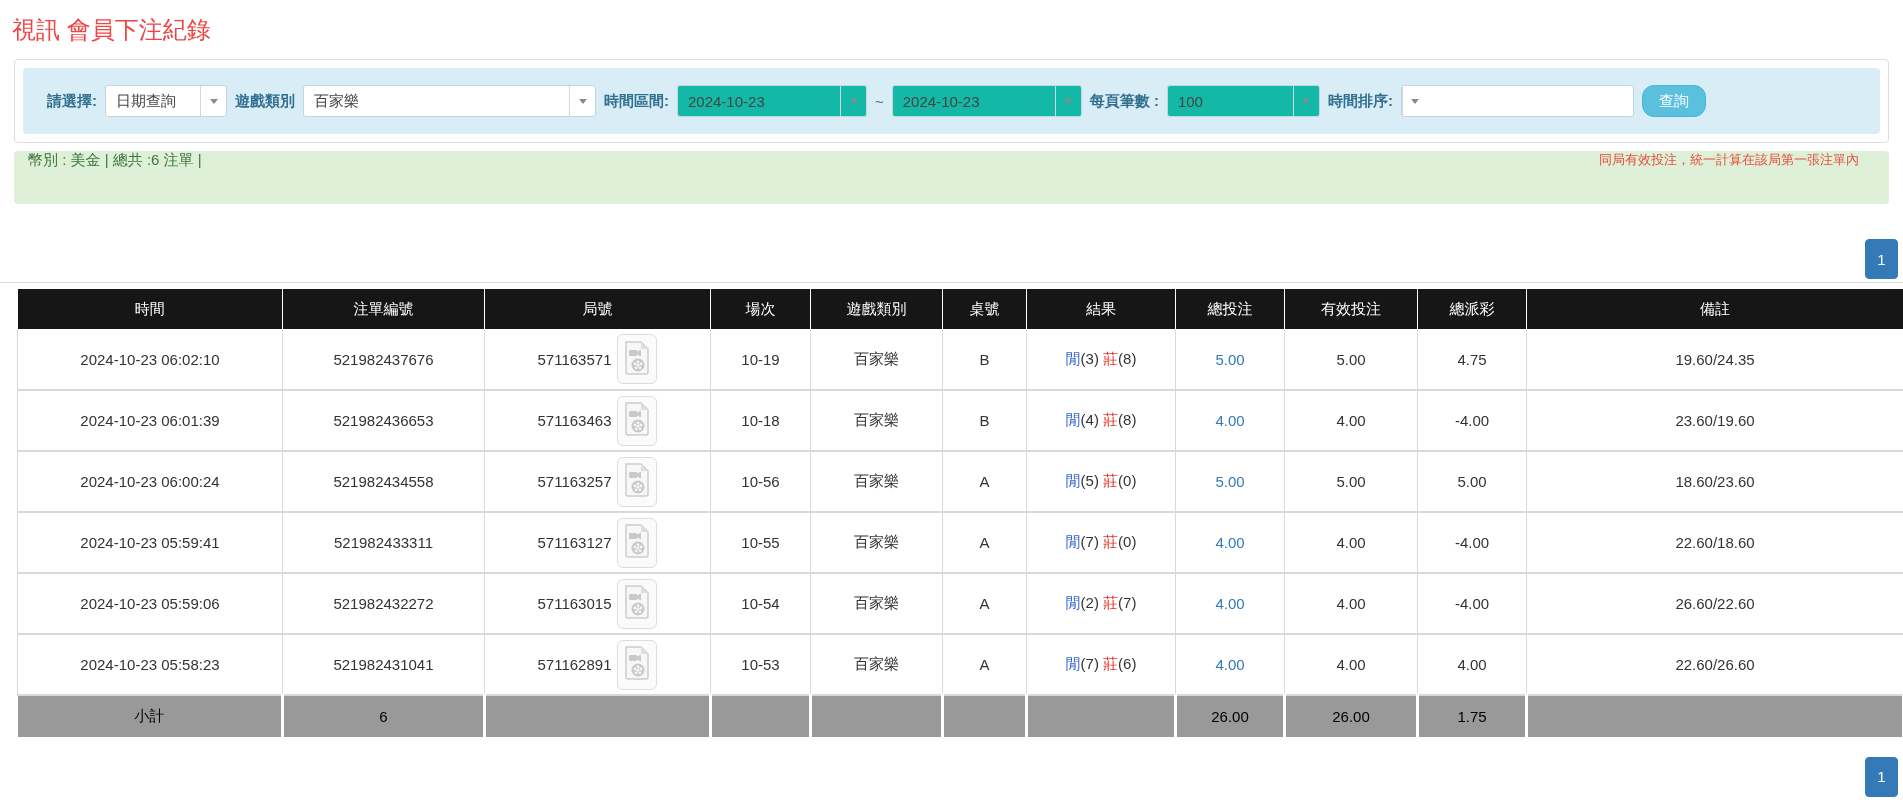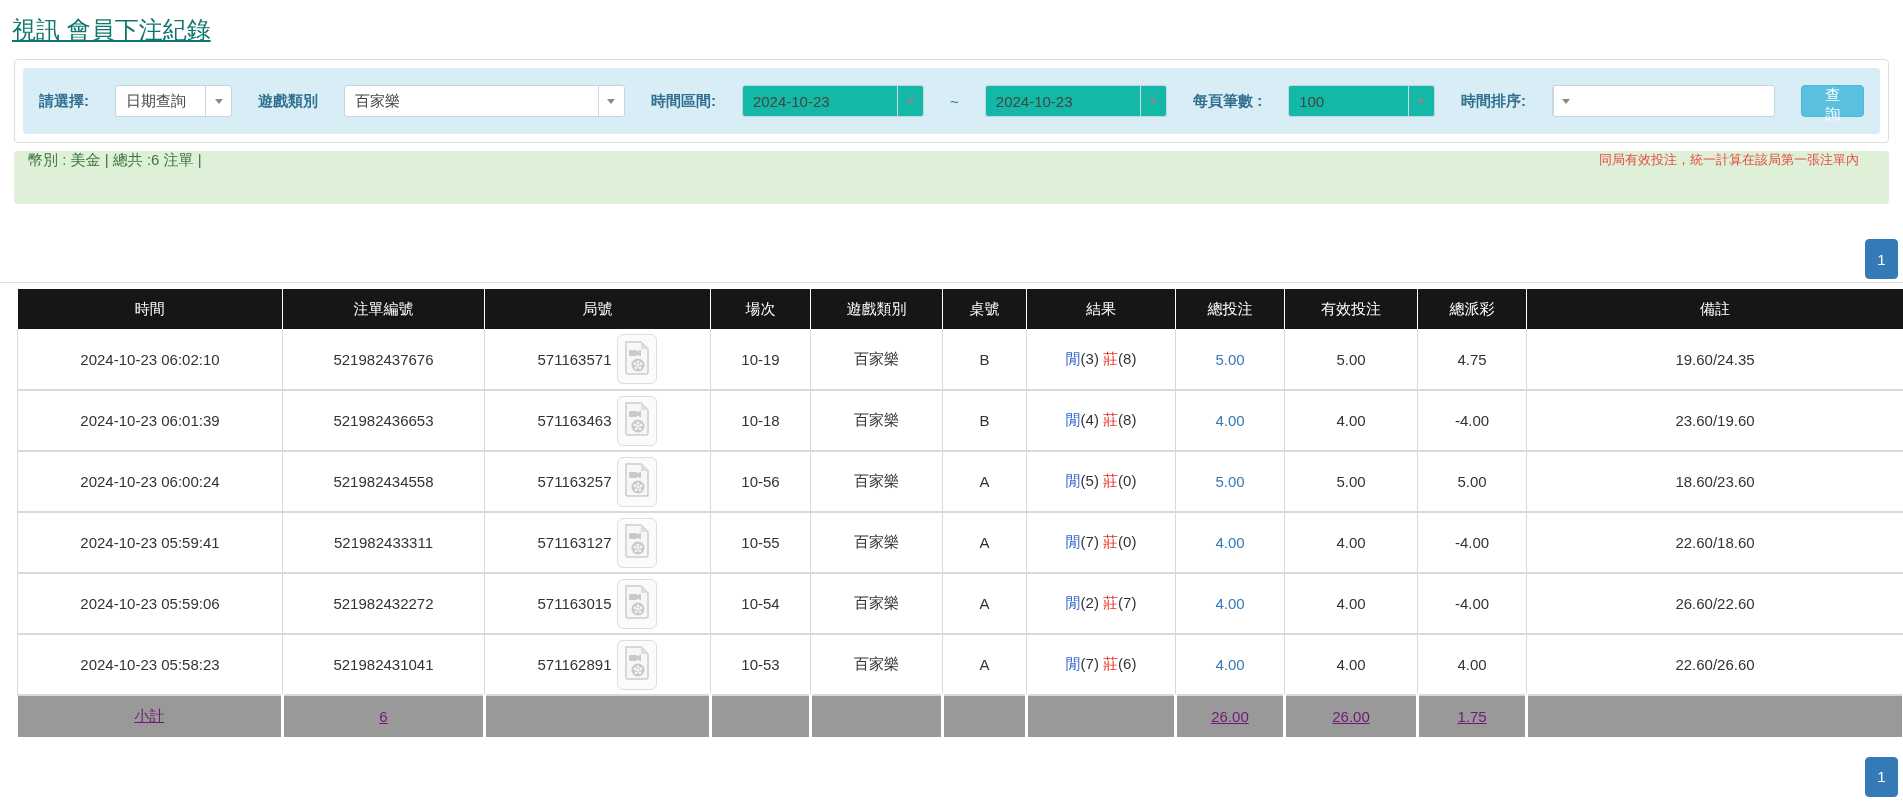--- a/index.html
+++ b/index.html
@@ -1,34 +1,34 @@
 <!DOCTYPE html>
 <html><head>
 <meta charset="utf-8">
 <style>
   * { box-sizing: border-box; }
   html,body { margin:0; padding:0; }
   body {
     width:1903px; height:802px; overflow:hidden; background:#fff;
     font-family:"Liberation Sans","DejaVu Sans",sans-serif; color:#333;
   }
-  .page-title { margin:14px 0 0 12px; font-size:24px; font-weight:400; color:#0f766e;text-decoration:underline; }
+  .page-title { margin:14px 0 0 12px; font-size:24px; font-weight:400; color:#ef4444; }
 
   
   .filter-panel { margin:13px 14px 0 14px; background:#fff; border:1px solid #ddd; border-radius:4px; padding:8px; }
-  .filter-bar { background:#d9edf7; border-radius:4px; display:flex; align-items:center; gap:26px; padding:17px 16px; }
+  .filter-bar { background:#d9edf7; border-radius:4px; display:flex; align-items:center; gap:8px; padding:17px 24px; }
   .flabel { color:#31708f; font-weight:bold; font-size:15px; white-space:nowrap; }
   .sel { background:#fff; border:1px solid #c2d6e0; border-radius:3px; height:32px; display:flex; align-items:stretch; cursor:pointer; }
   .sel.tint { background:#14b8a6; }
   .sel-text { padding:0 10px; font-size:15px; color:#444; flex:1; display:flex; align-items:center; white-space:nowrap; overflow:hidden; }
   .sel-caret { width:26px; border-left:1px solid #ccd9e0; display:flex; align-items:center; justify-content:center; }
   .caret-tri { width:0; height:0; border-left:4px solid transparent; border-right:4px solid transparent; border-top:5px solid #8a8a8a; }
   .w1{width:122px}.w2{width:293px}.w3{width:190px}.w4{width:190px}.w5{width:153px}.w6{width:233px}
   .tilde { font-size:15px; color:#31708f; }
-  .search-btn { background:#5bc0de; color:#fff; border:1px solid #46b8da; border-radius:4px; height:32px; padding:0 16px; font-size:15px; cursor:pointer; }
+  .search-btn { background:#5bc0de; color:#fff; border:1px solid #46b8da; border-radius:12px; height:32px; padding:0 16px; font-size:15px; cursor:pointer; }
 
   
   .summary-bar { margin:8px 14px 0 14px; background:#dff0d8; border-radius:4px; height:53px;
     display:flex; justify-content:space-between; padding:0 30px 0 14px; }
   .summary-left { color:#3c763d; font-size:15px; }
   .summary-note { color:#e74c3c; font-size:13px; }
 
   
   .pagination-top { display:flex; justify-content:flex-end; margin:35px 5px 0 0; }
   .pagination-bottom { display:flex; justify-content:flex-end; margin:17px 5px 0 0; }
@@ -37,22 +37,22 @@
 
   .table-top-line { height:1px; background:#ddd; margin-top:3px; }
 
   
   .bet-table { border-collapse:collapse; table-layout:fixed; width:1886px; margin:6px 0 0 17px; }
   .bet-table thead th { background:#161616; color:#fff; font-weight:normal; font-size:15px; height:40px;
     border-right:1px solid #fff; text-align:center; }
   .bet-table tbody td { background:#fff; text-align:center; font-size:15px; color:#333; height:61px;
     border-right:1px solid #d9d9d9; border-bottom:2px solid #d9d9d9; }
   .bet-table tbody td:first-child { border-left:1px solid #d9d9d9; }
-  .bet-table tfoot td { background:#999; color:#701a75; font-size:15px; height:43px; text-align:center;
-    border-right:3px solid #fff; border-bottom:3px solid #fff;text-decoration:underline; }
+  .bet-table tfoot td { background:#999; color:#000000; font-size:15px; height:43px; text-align:center;
+    border-right:3px solid #fff; border-bottom:3px solid #fff; }
   .result-player { color:#3567d3; }
   .result-banker { color:#e8352a; }
   .result-score { color:#333; }
   .amount-link { color:#337ab7; text-decoration:none; cursor:pointer; }
   .payout-neg { color:#e8352a; }
   .round-wrap { display:inline-flex; align-items:center; justify-content:center; }
   .video-btn { display:inline-flex; align-items:center; justify-content:center; width:40px; height:50px;
     background:#fbfbfb; border:1px solid #ddd; border-radius:6px; margin-left:6px; cursor:pointer; }
 </style>
 </head>

